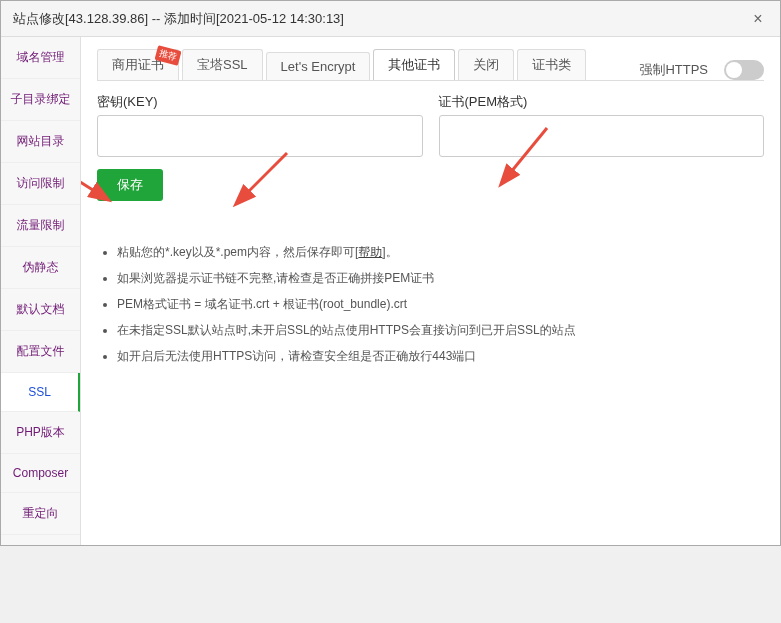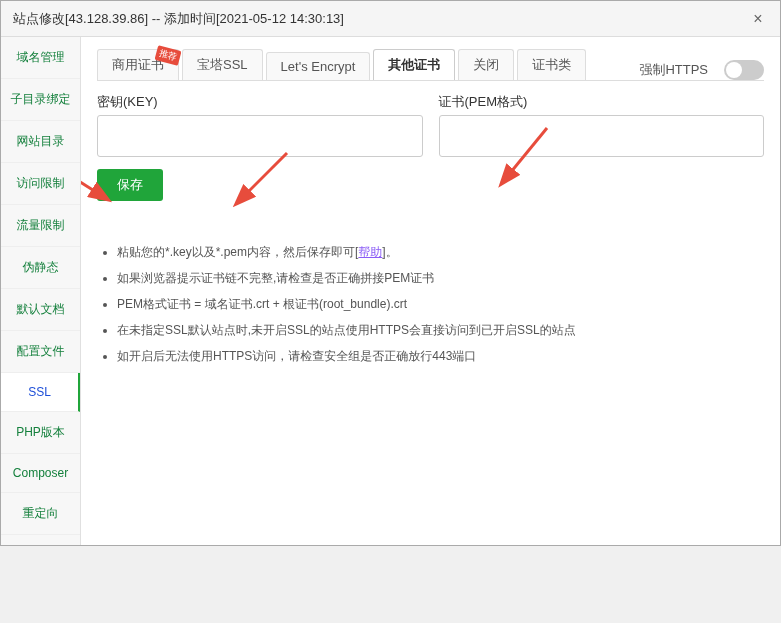--- a/index.html
+++ b/index.html
@@ -55,21 +55,21 @@
       display: flex;
       flex-direction: column;
       overflow-y: auto;
     }
 
     .sidebar-item {
       padding: 12px 8px;
       text-align: center;
       cursor: pointer;
       font-size: 12px;
-      color: #15803d;
+      color: #701a75;
       border-bottom: 1px solid #eee;
     }
 
     .sidebar-item.active {
       background: #fff;
       color: #1d4ed8;
       border-right: 2px solid #20a53a;
     }
 
     .content {
@@ -98,21 +98,21 @@
       border: 1px solid #ddd;
       border-bottom: none;
       background: #f9f9f9;
       margin-right: 3px;
       border-radius: 3px 3px 0 0;
     }
 
     .tab.active {
       background: #fff;
       color: #333;
-      font-weight: bold;
+      font-weight: normal;
       border-color: #ccc;
     }
 
     .tab-badge {
       position: absolute;
       top: -2px;
       right: -2px;
       background: #e74c3c;
       color: #fff;
       font-size: 9px;
@@ -204,21 +204,21 @@
     .tips-section ul {
       list-style: disc;
       padding-left: 20px;
     }
 
     .tips-section li {
       margin-bottom: 2px;
     }
 
     .help-link {
-      color: #8b5cf6;
+      color: #404040;
       cursor: pointer;
       text-decoration: underline;
     }
   </style>
 </head>
 <body>
 
 <div class="window">
 
   <div class="title-bar">

